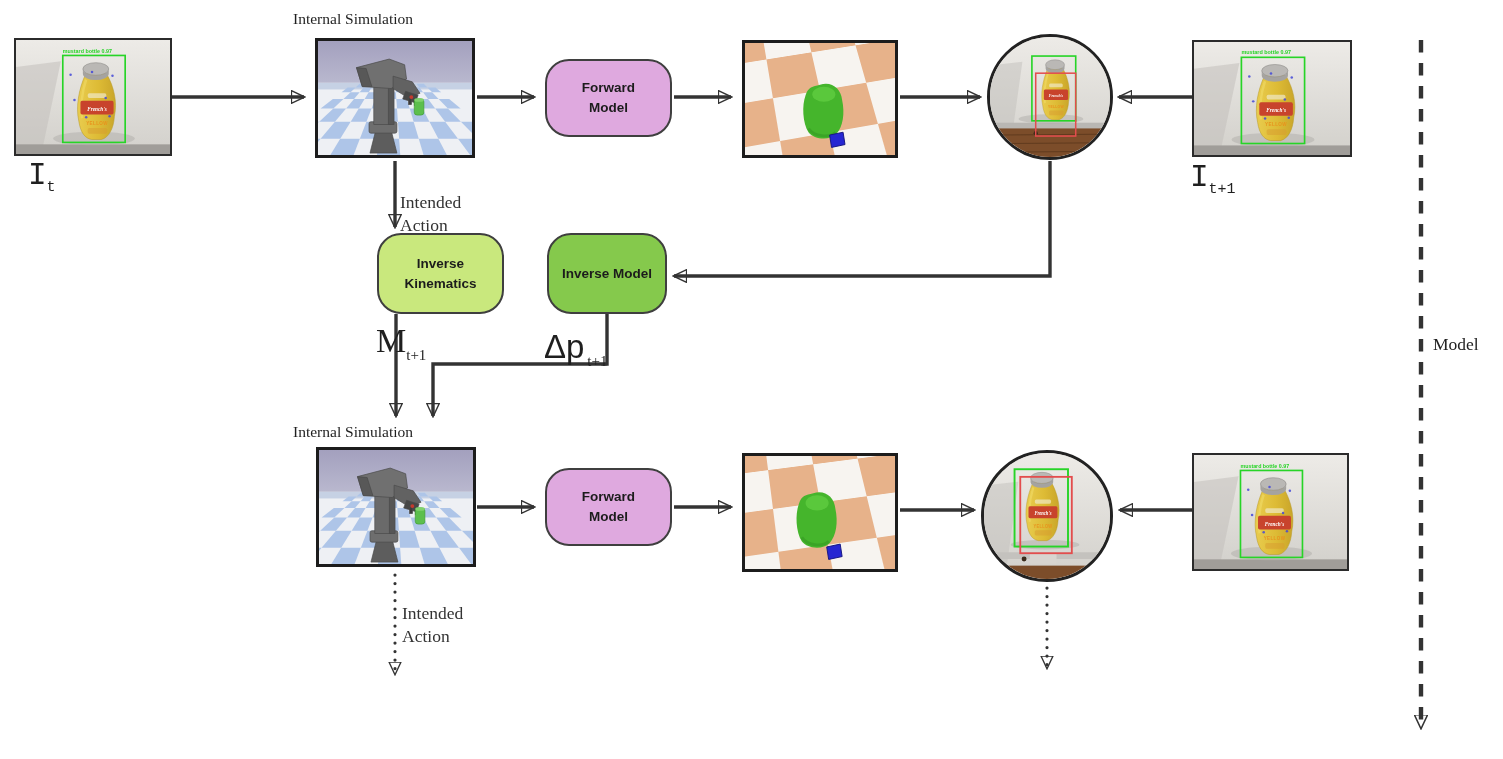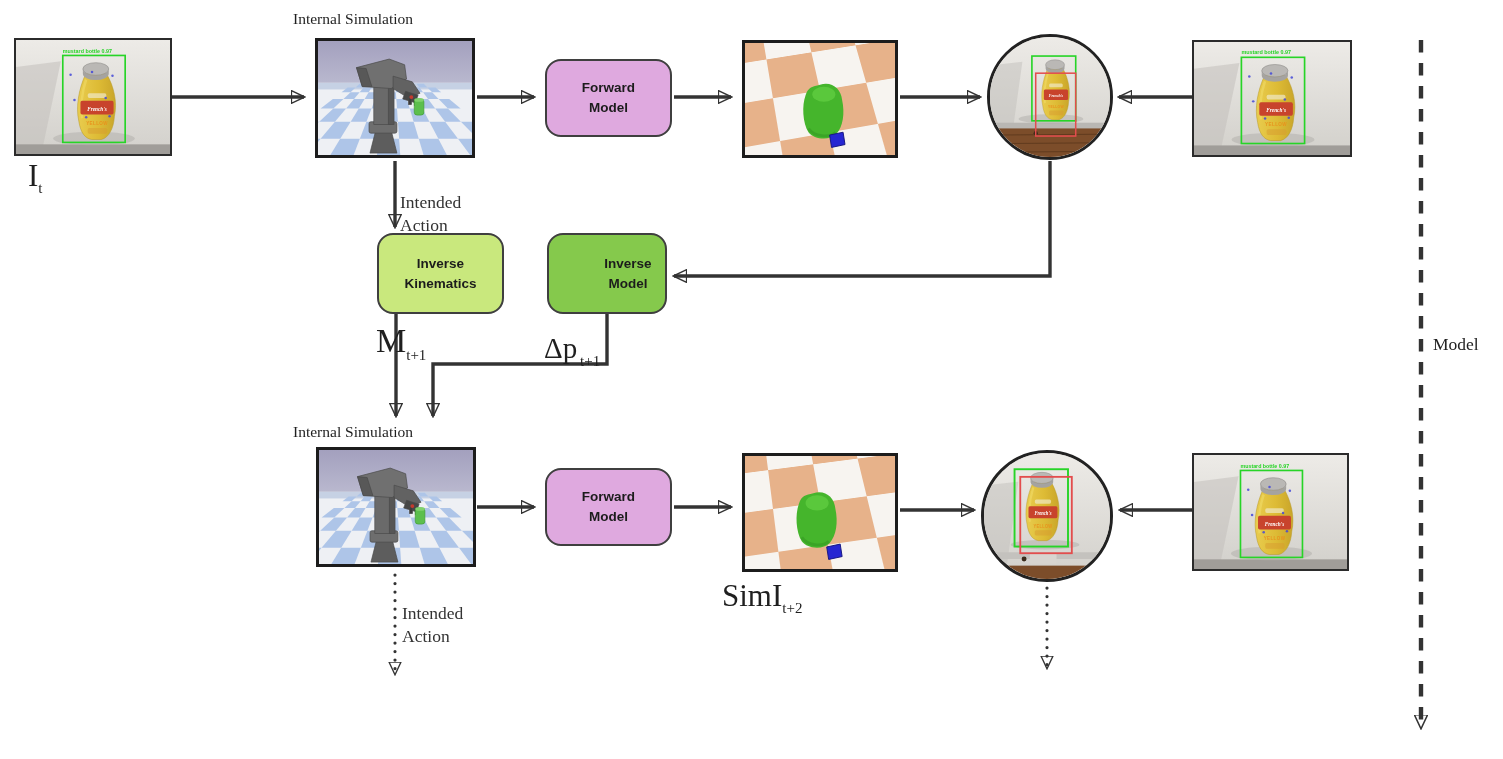--- a/index.html
+++ b/index.html
@@ -10,36 +10,36 @@
   .connectors path{fill:none;stroke:var(--arrow);}
   .edge{stroke-width:3.4px;}
   .edge-dotted{stroke-width:3.2px;stroke-linecap:round;stroke-dasharray:0.1 8.4;}
   .edge-dashed{stroke-width:4.4px;stroke-dasharray:12.5 10.5;}
 
   .frame{position:absolute;z-index:2;border:3px solid var(--frameDark);overflow:hidden;background:#eef0f4;box-sizing:border-box;}
   .photo{position:absolute;z-index:2;border:2.5px solid #2b2b2b;overflow:hidden;background:#ddd;box-sizing:border-box;}
   .photo svg,.cmp svg{width:100%;height:100%;}
   .cmp{position:absolute;z-index:2;border:3.5px solid #222;border-radius:50%;overflow:hidden;background:#d8d6d1;box-sizing:border-box;}
 
-  .module{position:absolute;z-index:2;border:2px solid var(--boxBorder);border-radius:16px;
+  .module{position:absolute;z-index:2;border:2px solid var(--boxBorder);border-radius:24px;
           display:flex;align-items:center;justify-content:center;text-align:center;
           font-family:"Liberation Sans",sans-serif;font-weight:bold;font-size:13.5px;color:#1c1c1c;line-height:1.45;box-sizing:border-box;}
   .m-forward{background:var(--forwardFill);}
   .m-ik{background:var(--ikFill);margin-left:44px;}
-  .m-im{background:var(--imFill);padding-left:42px;}
+  .m-im{background:var(--imFill);}
   .m-forward span{display:inline-block;width:70px;}
   .m-ik span{display:inline-block;width:100px;}
   .m-im span{display:inline-block;width:110px;}
 
   .caption{position:absolute;z-index:3;color:#1f1f1f;text-align:left;}
   .sim-title{font-size:15.5px;width:200px;}
-  .imglabel{font-size:31px;}
+  .imglabel{font-size:31px;font-family:Liberation Mono, monospace;}
   .imglabel sub,.varlabel sub{font-size:15px;}
   .varlabel{font-size:34px;margin-left:40px;}
-  .dp-base{font-family:Liberation Serif, serif;font-size:29px;}
+  .dp-base{font-family:Liberation Sans, sans-serif;font-size:33px;}
   .edgelabel{font-size:17.5px;color:#333;width:90px;line-height:1.3;}
   .timelabel{font-size:17.5px;color:#222;}
 
   .simlayer{position:absolute;inset:0;width:100%;height:100%;}
   .simI-floor{position:absolute;inset:-45%;background:
       repeating-conic-gradient(var(--tan) 0% 25%, var(--tanWhite) 0% 50%);
       background-size:96px 96px;
       transform:perspective(480px) rotateX(30deg) rotateZ(-11deg);}
   .gbox{stroke:var(--bboxGreen);stroke-width:1.7;fill:none;}
   .rbox{stroke:var(--bboxRed);stroke-width:1.6;fill:none;}
@@ -240,20 +240,23 @@
       <rect width="158" height="118" fill="url(#wallG)"></rect>
       <polygon points="0,28 46,22 26,118 0,118" fill="#c2c0bb" opacity="0.55"></polygon>
       <rect y="108" width="158" height="10" fill="#a09d99"></rect>
       <ellipse cx="80" cy="102" rx="42" ry="7" fill="#afadaa" opacity="0.5"></ellipse>
       <use href="#bottleSym" transform="translate(52,21) scale(0.83,1.0)"></use>
       <use href="#dotsSym"></use>
       <rect class="gbox" x="48" y="16" width="64" height="90"></rect>
       <text class="dettext" x="48" y="13">mustard bottle 0.97</text>
     </svg>
   </div>
+  <div class="caption imglabel" style="left:1190px;top:160px;width:160px">
+    <span>I</span><sub>t+1</sub>
+  </div>
 
   <div class="caption edgelabel" style="left:400px;top:191px">Intended Action</div>
 
   <div class="module m-ik" style="left:333px;top:233px;width:127px;height:81px">
     <span>Inverse Kinematics</span>
   </div>
   <div class="module m-im" style="left:547px;top:233px;width:120px;height:81px">
     <span>Inverse Model</span>
   </div>
 
@@ -320,23 +323,20 @@
     <span>Forward Model</span>
   </div>
 
   <div class="frame" style="left:742px;top:453px;width:156px;height:119px;background:var(--tanWhite)">
     <div class="simI-floor" style="transform:perspective(480px) rotateX(30deg) rotateZ(-9deg)"></div>
     <svg class="simlayer" viewBox="0 0 156 118" preserveAspectRatio="none">
       <use href="#blobSym" transform="translate(-7,-5)"></use>
         <use href="#cubeSym" transform="translate(-3,-2)"></use>
     </svg>
   </div>
-  <div class="caption imglabel" style="left:722px;top:578px;width:200px">
-    <span>SimI</span><sub>t+2</sub>
-  </div>
 
   <div class="cmp" style="left:981px;top:450px;width:132px;height:132px">
     <svg viewBox="0 0 132 132" preserveAspectRatio="none">
       <rect width="132" height="132" fill="url(#wallG)"></rect>
       <polygon points="0,34 36,30 22,132 0,132" fill="#c2c0bb" opacity="0.5"></polygon>
       <rect y="104" width="132" height="7" fill="#c4c2be"></rect>
       <rect y="118" width="132" height="14" fill="var(--wood)"></rect>
       <rect x="48" y="105" width="28" height="11" rx="1.5" fill="#d8d5d0"></rect>
       <circle cx="42" cy="111" r="2.6" fill="#3a2a1a"></circle>
       <ellipse cx="64" cy="96" rx="36" ry="5" fill="#afadaa" opacity="0.5"></ellipse>

